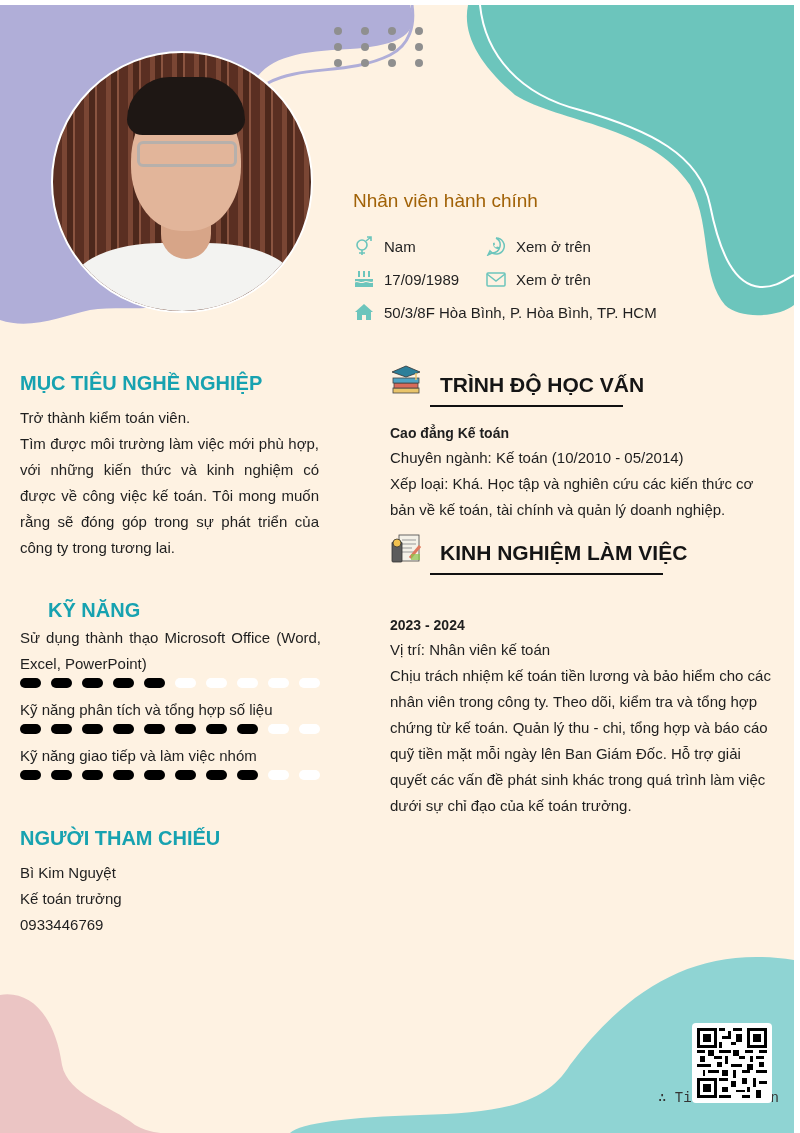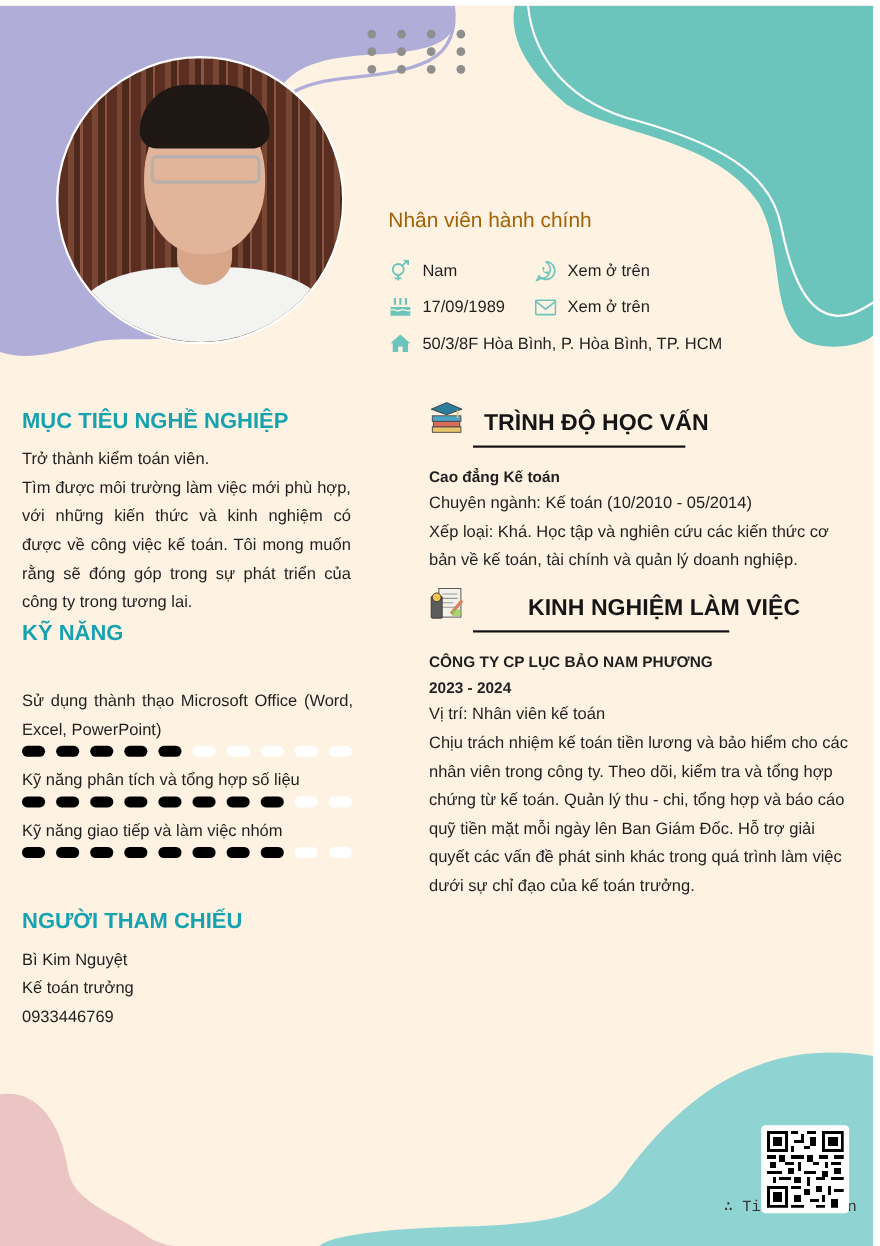--- a/index.html
+++ b/index.html
@@ -126,21 +126,21 @@
           <path d="M10 2 L1 10 L3 10 L3 18 L8 18 L8 13 L12 13 L12 18 L17 18 L17 10 L19 10 Z" fill="#6cc5bc"></path>
         </svg>
     </span>
     <span>50/3/8F Hòa Bình, P. Hòa Bình, TP. HCM</span>
   </div>
 
   <div class="sec-title-l" style="top:367px;">MỤC TIÊU NGHỀ NGHIỆP</div>
   <div class="txt justify" style="left:20px; top:426px; width:299px;">Tìm được môi trường làm việc mới phù hợp, với những kiến thức và kinh nghiệm có được về công việc kế toán. Tôi mong muốn rằng sẽ đóng góp trong sự phát triển của công ty trong tương lai.</div>
   <div class="txt" style="left:20px; top:400px; width:300px;">Trở thành kiểm toán viên.</div>
 
-  <div class="sec-title-l" style="top:560px;">KỸ NĂNG</div>
+  <div class="sec-title-l" style="top:594px;margin-left:28px;">KỸ NĂNG</div>
 
   <div class="txt justify" style="left:20px; top:620px; width:301px;">Sử dụng thành thạo Microsoft Office (Word, Excel, PowerPoint)</div>
   <div class="skill-bar" style="top:673px;">
       <span class="dot on"></span>
       <span class="dot on"></span>
       <span class="dot on"></span>
       <span class="dot on"></span>
       <span class="dot on"></span>
       <span class="dot off"></span>
       <span class="dot off"></span>
@@ -196,23 +196,22 @@
   <div class="txt" style="left:390px; top:466px; width:380px;">Xếp loại: Khá. Học tập và nghiên cứu các kiến thức cơ bản về kế toán, tài chính và quản lý doanh nghiệp.</div>
 
   <svg class="sec-icon" style="top:527px;" viewBox="0 0 32 32">
     <rect x="9" y="3" width="20" height="26" fill="#f4f1e8" stroke="#444" stroke-width="0.8"></rect>
     <path d="M12 8 L26 8 M12 12 L26 12 M12 16 L22 16 M12 20 L24 20" stroke="#999" stroke-width="1"></path>
     <rect x="2" y="10" width="10" height="20" rx="1" fill="#5c5c5c" stroke="#333" stroke-width="0.8"></rect>
     <circle cx="7" cy="11" r="4" fill="#f2c14e" stroke="#333" stroke-width="0.8"></circle>
     <path d="M20 26 L30 14" stroke="#e07a5f" stroke-width="3"></path>
     <rect x="21" y="22" width="9" height="6" fill="#8bc34a" opacity="0.7"></rect>
   </svg>
-  <div class="sec-title-r" style="top:536px;margin-left:40px;">KINH NGHIỆM LÀM VIỆC</div>
+  <div class="sec-title-r" style="top:536px;">KINH NGHIỆM LÀM VIỆC</div>
   <div class="underline" style="left:430px; top:568px; width:233px;"></div>
-  <div class="txt bold" style="left:390px; top:583px; font-size:14px;">CÔNG TY CP LỤC BẢO NAM PHƯƠNG</div>
   <div class="txt bold" style="left:390px; top:607px; font-size:14px;">2023 - 2024</div>
   <div class="txt" style="left:390px; top:632px;">Vị trí: Nhân viên kế toán</div>
   <div class="txt" style="left:390px; top:658px; width:382px;">Chịu trách nhiệm kế toán tiền lương và bảo hiểm cho các nhân viên trong công ty. Theo dõi, kiểm tra và tổng hợp chứng từ kế toán. Quản lý thu - chi, tổng hợp và báo cáo quỹ tiền mặt mỗi ngày lên Ban Giám Đốc. Hỗ trợ giải quyết các vấn đề phát sinh khác trong quá trình làm việc dưới sự chỉ đạo của kế toán trưởng.</div>
 
   <div class="footer-mark"><span>∴ Ti</span><span style="display:inline-block;width:62px;"></span><span>.vn</span></div>
   <div class="qr">
     <svg viewBox="0 0 25 25" shape-rendering="crispEdges">
       <rect x="0" y="0" width="7" height="7" fill="#000"></rect>
         <rect x="1" y="1" width="5" height="5" fill="#fff"></rect>
         <rect x="2" y="2" width="3" height="3" fill="#000"></rect>

